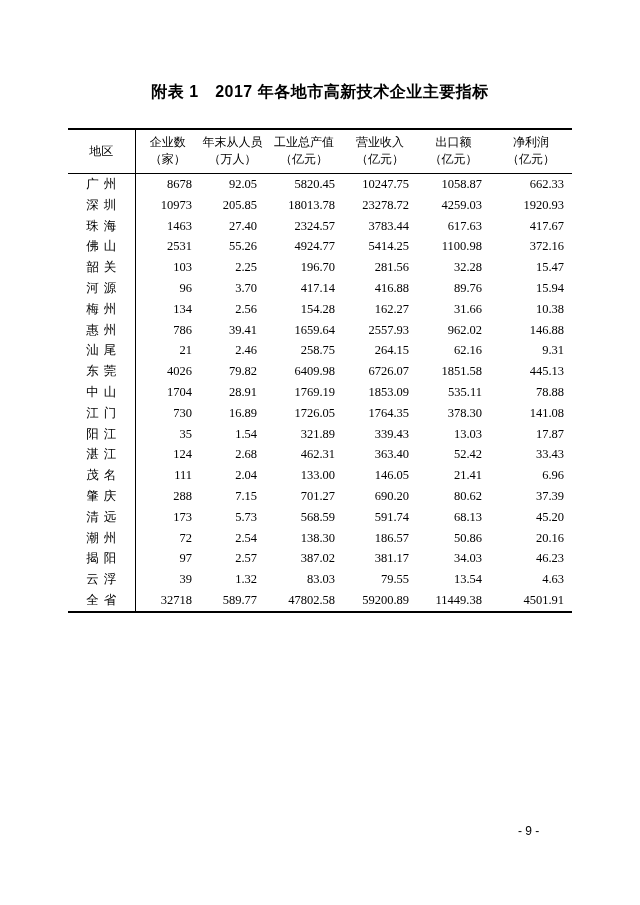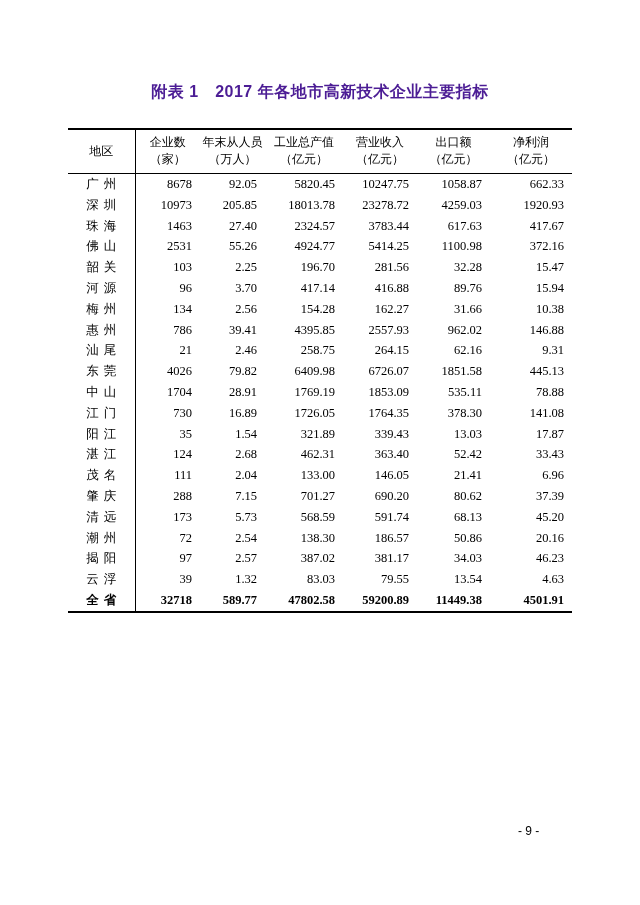--- a/index.html
+++ b/index.html
@@ -15,21 +15,21 @@
   .doc-title {
     position: absolute;
     top: 82px;
     left: 0;
     width: 100%;
     text-align: center;
     font-family: "Liberation Sans", "DejaVu Sans", sans-serif;
     font-weight: 700;
     font-size: 16px;
     letter-spacing: 0.5px;
-    color: #4c1d95;
+    color: #000000;
     white-space: pre;
   }
   table.stats {
     position: absolute;
     left: 68px;
     top: 128px;
     width: 504px;
     border-collapse: collapse;
     table-layout: fixed;
     border-top: 2px solid #000000;
@@ -58,21 +58,21 @@
   }
   table.stats .region-col {
     border-right: 1px solid #000000;
   }
   table.stats td.region {
     text-align: center;
     padding: 0;
     letter-spacing: 5px;
     text-indent: 5px;
   }
-  table.stats tr.total td { font-weight: 700; }
+  table.stats tr.total td { font-weight: 400; }
   .page-number {
     position: absolute;
     top: 824px;
     left: 518px;
     font-size: 12px;
     font-family: "Liberation Sans", "DejaVu Sans", sans-serif;
     color: #000000;
     white-space: pre;
   }
 </style>
@@ -191,21 +191,21 @@
     <td>154.28</td>
     <td>162.27</td>
     <td>31.66</td>
     <td>10.38</td>
   </tr>
 
   <tr>
     <td class="region region-col">惠州</td>
     <td>786</td>
     <td>39.41</td>
-    <td>4395.85</td>
+    <td>1659.64</td>
     <td>2557.93</td>
     <td>962.02</td>
     <td>146.88</td>
   </tr>
 
   <tr>
     <td class="region region-col">汕尾</td>
     <td>21</td>
     <td>2.46</td>
     <td>258.75</td>

